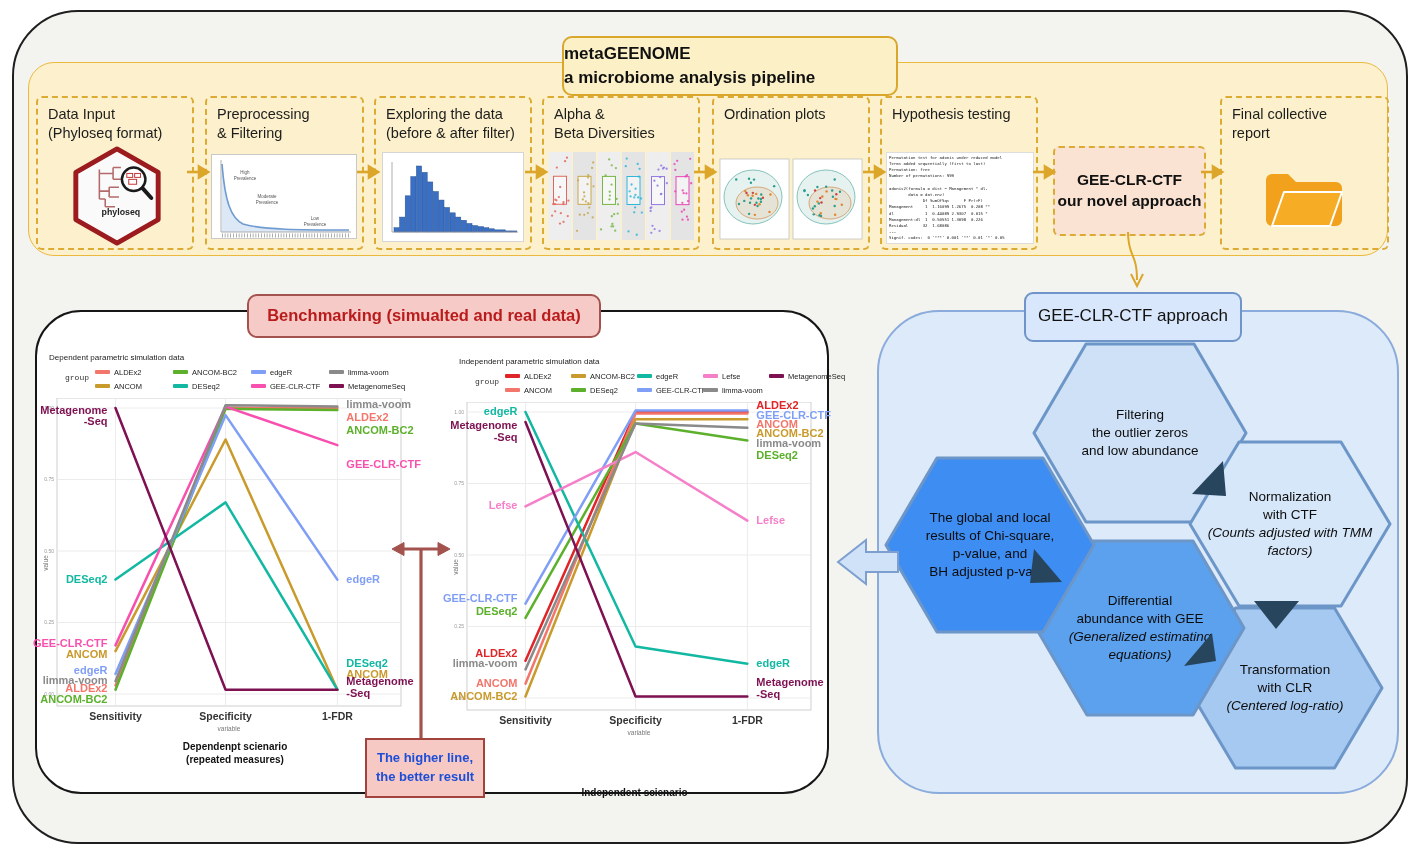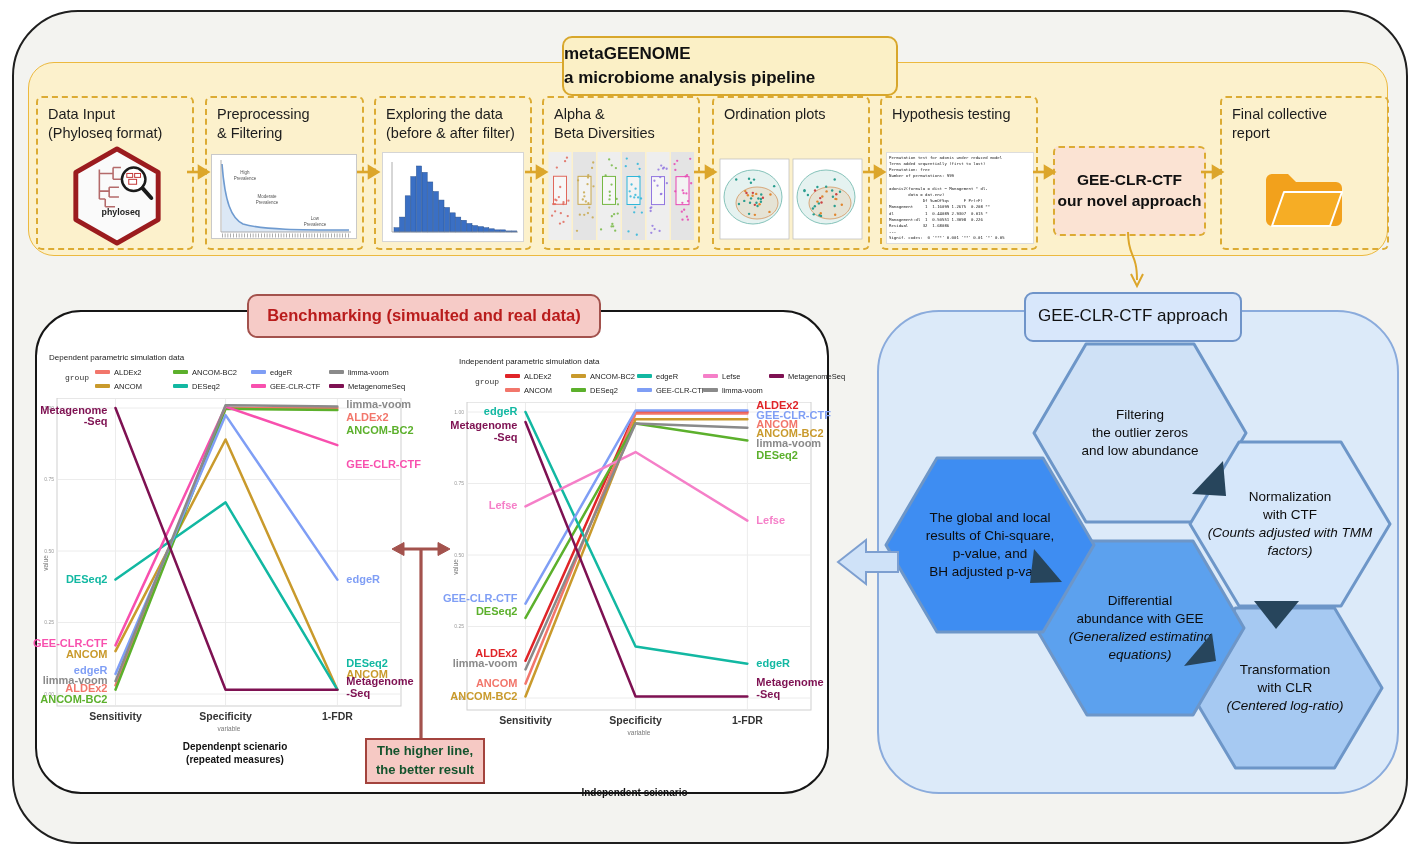--- a/index.html
+++ b/index.html
@@ -28,22 +28,22 @@
   .legend-group{position:absolute;left:22px;top:21px;font-size:8px;color:#333;font-family:Liberation Mono, monospace;}
   .legend-rows{position:absolute;left:52px;top:13px;}
   .legend-row{display:flex;align-items:center;height:14px;}
   .legend-entry{display:inline-flex;align-items:center;white-space:nowrap;}
   .legend-swatch{display:inline-block;width:15px;height:3.2px;border-radius:1px;margin-right:4px;flex-shrink:0;}
   .legend-name{font-size:7.5px;color:#222;}
   .edge-label{position:absolute;font-size:11px;font-weight:bold;line-height:1.05;white-space:nowrap;
               transform:translateY(-50%);}
   .caption{font-size:10px;font-weight:bold;color:#111;text-align:center;line-height:1.3;z-index:2;}
   #callout{left:365px;top:738px;width:112px;background:#F6C9C4;border:2.5px solid #A3433D;
-           text-align:center;font-weight:bold;font-size:13px;color:#14532d;line-height:1.45;
-           padding:2px 2px;z-index:7;}
+           text-align:center;font-weight:bold;font-size:13px;color:#1d4ed8;line-height:1.45;
+           padding:9px 2px;z-index:7;}
   #blue-panel{left:877px;top:310px;width:518px;height:480px;background:#DCEAF9;
               border:2px solid #8AABDC;border-radius:62px;}
   #blue-title{left:1024px;top:292px;width:214px;height:46px;background:#D8E7FB;border:2px solid #6F94C9;
               border-radius:9px;text-align:center;font-weight:normal;font-size:17px;color:#111;
               line-height:44px;z-index:4;}
   .hex{position:absolute;z-index:3;}
   .hex-text{position:absolute;inset:0;display:flex;flex-direction:column;justify-content:center;
             text-align:center;font-size:13.5px;color:#0d0d0d;line-height:1.32;}
   .mini{position:absolute;}
   #hyp-wrap{position:absolute;left:4px;top:54px;width:146px;height:90px;background:#fff;

